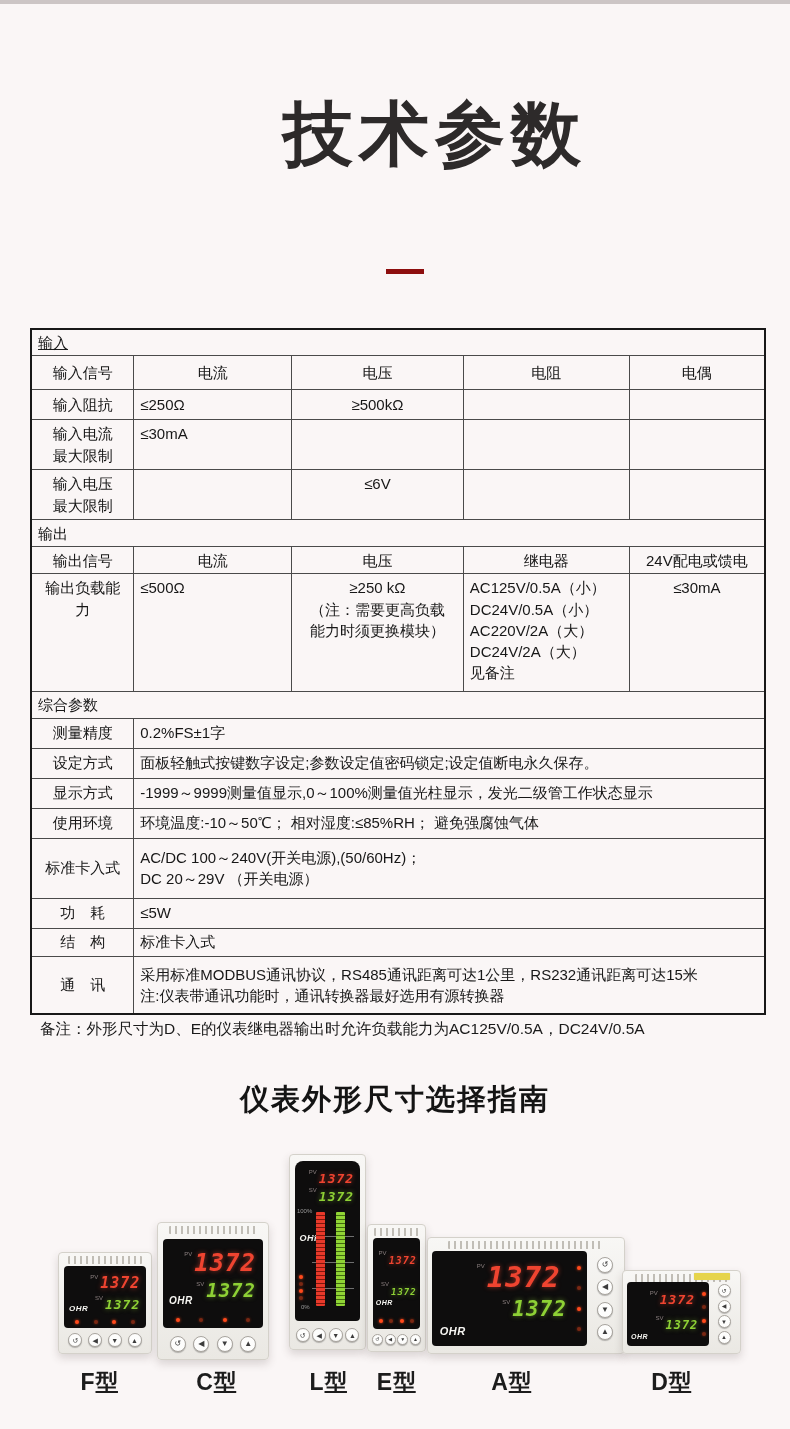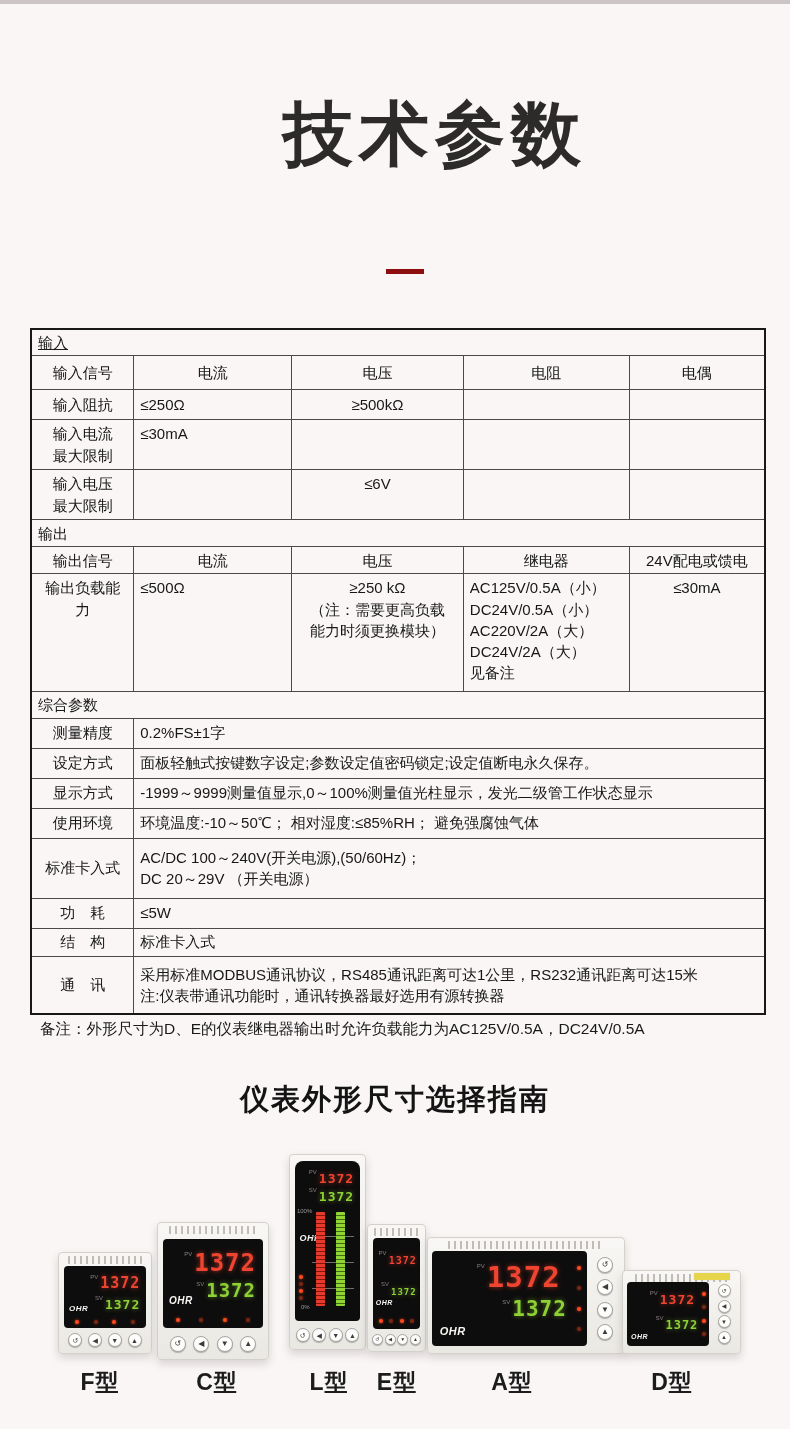--- a/index.html
+++ b/index.html
@@ -39,21 +39,21 @@
   .meter-E .screen{top:13px;bottom:22px;}
   .m-tall .screen{top:6px;left:5px;right:5px;bottom:28px;border-radius:8px 8px 4px 4px;}
   .wbody{position:absolute;left:4px;right:4px;bottom:7px;display:flex;}
   .meter-A .wbody{top:13px;}
   .meter-D .wbody{top:11px;}
   .wbody .screen{position:relative;flex:1;margin-right:3px;}
   .btncol{width:30px;display:flex;flex-direction:column;align-items:center;justify-content:space-evenly;}
   .meter-D .btncol{width:24px;}
 
   .row{position:absolute;white-space:nowrap;}
-  .digits{font-family:"DejaVu Sans Mono",monospace;font-weight:700;
+  .digits{font-family:"DejaVu Sans Mono",monospace;font-weight:700;font-style:italic;
           letter-spacing:1px;line-height:1;}
   .pv .digits{color:#ef4430;text-shadow:0 0 5px rgba(239,68,48,.6);}
   .sv .digits{color:#8ed135;text-shadow:0 0 5px rgba(142,209,53,.55);}
   .sig{font-size:6px;color:#9d9090;margin-right:2px;font-style:normal;vertical-align:top;opacity:.85;}
   .m-sq .pv{top:13%;right:7%;}   .m-sq .sv{top:47%;right:7%;}
   .m-tall .pv{top:5%;right:9%;}  .m-tall .sv{top:16%;right:9%;}
   .m-wide .pv{top:13%;right:17%;}.m-wide .sv{top:51%;right:13%;}
   .meter-F .pv .digits{font-size:15px;}  .meter-F .sv .digits{font-size:13px;}
   .meter-C .pv .digits{font-size:24px;}  .meter-C .sv .digits{font-size:19px;}
   .meter-E .pv .digits{font-size:10px;}  .meter-E .sv .digits{font-size:9px;}

